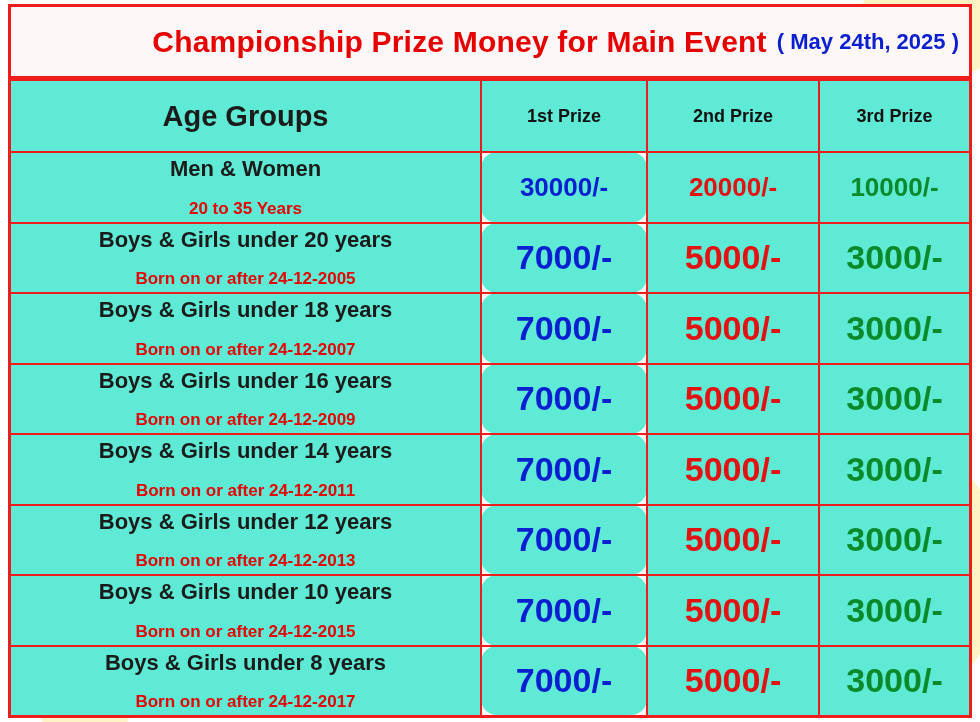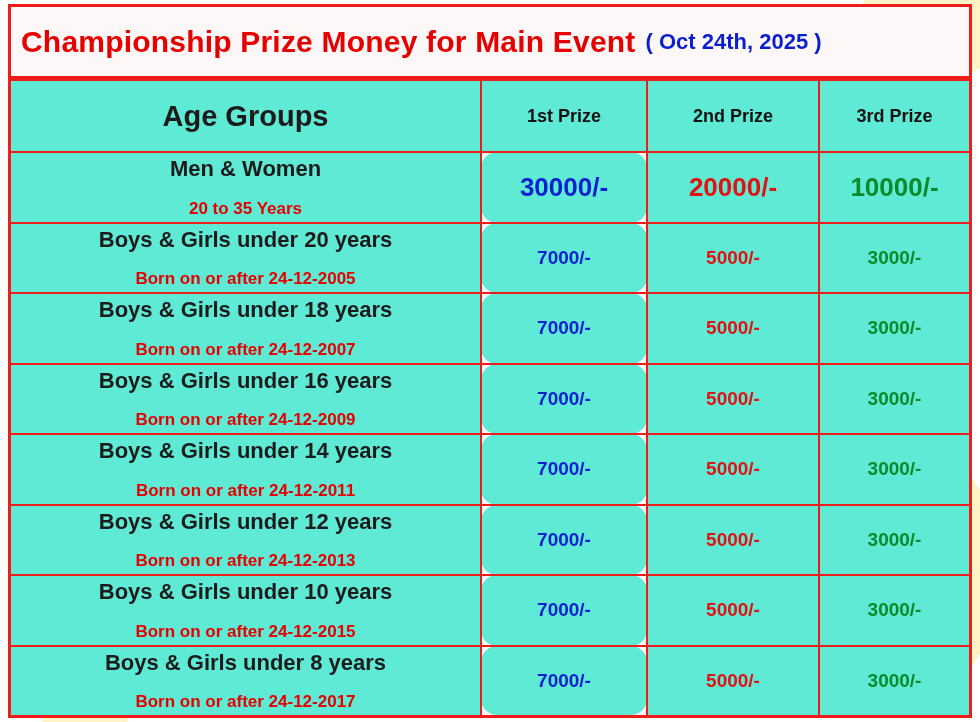--- a/index.html
+++ b/index.html
@@ -53,21 +53,21 @@
     flex-direction: column;
   }
 
   
   .title-row {
     box-sizing: border-box;
     height: 72px;
     border-bottom: 3px solid #ef1c1c;
     display: flex;
     align-items: center;
-    justify-content: flex-start;
+    justify-content: flex-end;
     background: #fdf7f7;
     padding: 0 10px;
   }
   .title-main {
     color: #e60000;
     font-size: 30px;
     font-weight: bold;
     letter-spacing: 0.2px;
     white-space: nowrap;
   }
@@ -130,41 +130,41 @@
     font-size: 22px;
     font-weight: bold;
   }
   .cat-sub {
     color: #e60000;
     font-size: 17px;
     font-weight: bold;
     margin-top: 17px;
   }
   .amt {
-    font-size: 19px;
+    font-size: 34px;
     font-weight: bold;
     white-space: nowrap;
   }
   .amt-1 { color: #0a1fd0; border-radius: 16px; }
   .amt-2 { color: #e21212; }
   .amt-3 { color: #0a8a2a; }
   .amt.big { font-size: 26px; }
 </style>
 </head>
 <body>
 
 <div class="bg-blob blob-tr"></div>
 <div class="bg-blob blob-br"></div>
 <div class="bg-blob blob-bl"></div>
 
 <div class="sheet">
 
   <div class="title-row">
     <span class="title-main">Championship Prize Money for Main Event</span>
-    <span class="title-date">( Oct 24th, 2025 )</span>
+    <span class="title-date">( May 24th, 2025 )</span>
   </div>
 
   <table class="prize">
     <colgroup>
       <col class="c-age">
       <col class="c-p1">
       <col class="c-p2">
       <col class="c-p3">
     </colgroup>
     <thead>

